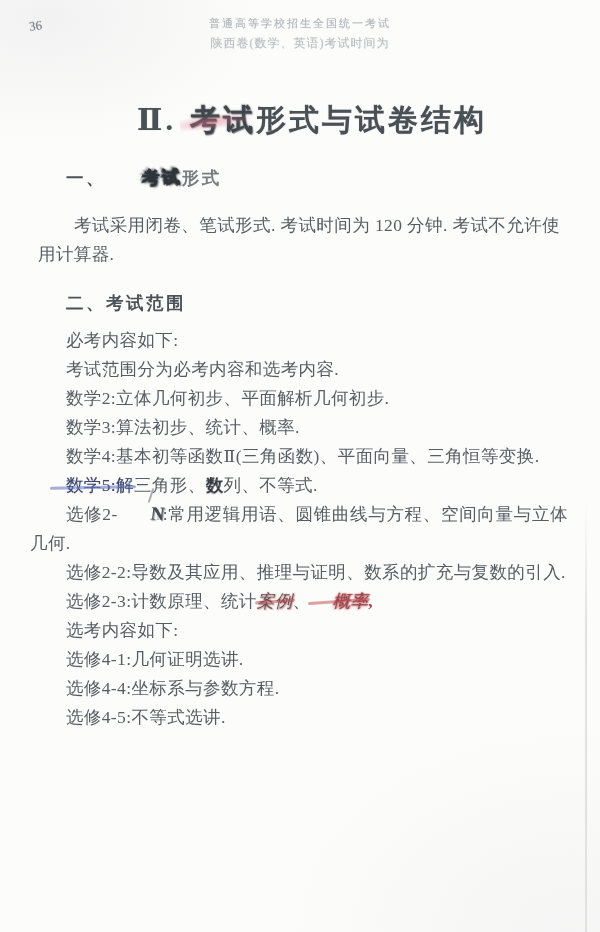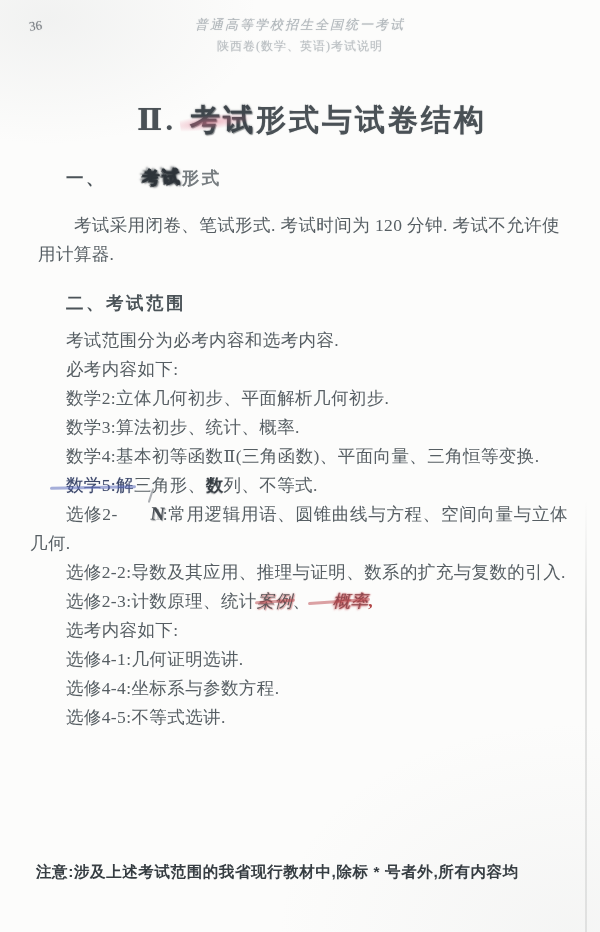--- a/index.html
+++ b/index.html
@@ -17,21 +17,21 @@
   .edge-line{
     position:absolute;right:13px;top:500px;bottom:0;width:2px;
     background:linear-gradient(to bottom, rgba(150,152,152,0), rgba(150,152,152,.28) 30%, rgba(150,152,152,.22));
   }
   .page-number{
     position:absolute;left:29px;top:18px;
     font-size:13px;color:#7d8287;transform:rotate(-6deg);
     text-shadow:0 0 1px rgba(125,130,135,.5);
   }
   .running-header{position:absolute;left:0;top:16px;width:100%;text-align:center;}
-  .rh1{font-size:13px;letter-spacing:2px;color:#b2b8bc;text-shadow:0 0 1px rgba(178,184,188,.6);font-style:italic;}
+  .rh1{font-size:11px;letter-spacing:2px;color:#b2b8bc;text-shadow:0 0 1px rgba(178,184,188,.6);}
   .rh2{font-size:12px;letter-spacing:1px;color:#bcc1c4;margin-top:4px;text-shadow:0 0 1px rgba(188,193,196,.6);}
   .title{
     position:absolute;left:0;top:88px;width:100%;margin:12px;text-align:center;
     font-size:30px;font-weight:700;letter-spacing:3px;color:#4a5156;
     text-shadow:0 0 1px rgba(74,81,86,.4);
   }
   .title .numeral{margin-right:14px;}
   .smudge-pink{position:relative;display:inline-block;color:#3f464c;
     text-shadow:0 0 2px rgba(70,75,80,.75), 1px 1px 1px rgba(60,65,70,.55);}
   .smudge-pink::before{
@@ -94,51 +94,50 @@
 </style>
 </head>
 <body>
 
 <div class="page">
 
   <span class="page-number">36</span>
 
   <div class="running-header">
     <div class="rh1">普通高等学校招生全国统一考试</div>
-    <div class="rh2">陕西卷(数学、英语)考试说明</div>
+    <div class="rh2">陕西卷(数学、英语)考试时间为</div>
   </div>
 
   <h1 class="title"><span class="numeral">Ⅱ.</span><span class="smudge-pink">考试</span><span>形式与试卷结构</span></h1>
 
   <div class="content">
 
     <h2 class="sec"><span>一、</span><span class="scribble">考试</span><span class="faded">形式</span></h2>
 
     <p class="para indent p1">考试采用闭卷、笔试形式. 考试时间为 120 分钟. 考试不允许使用计算器.</p>
 
     <h2 class="sec sec2">二、考试范围</h2>
 
     <div class="block">
+      <p class="para indent">必考内容如下:</p>
       <p class="para indent">考试范围分为必考内容和选考内容.</p>
-      <p class="para indent">必考内容如下:</p>
       <p class="para indent">数学2:立体几何初步、平面解析几何初步.</p>
       <p class="para indent">数学3:算法初步、统计、概率.</p>
       <p class="para indent">数学4:基本初等函数Ⅱ(三角函数)、平面向量、三角恒等变换.</p>
 
       <p class="para indent rel"><span class="strike-blue">数学5:解</span><span>三角形、</span><span class="mark-dark">数</span><span>列、不等式.</span><b class="pencil-tick"></b></p>
 
       <p class="para indent"><span>选修2-</span><span class="overwrite"><span class="printed">1</span><i class="hand-n">N</i></span><span>:常用逻辑用语、圆锥曲线与方程、空间向量与立体几何.</span></p>
 
       <p class="para indent">选修2-2:导数及其应用、推理与证明、数系的扩充与复数的引入.</p>
 
       <p class="para indent"><span>选修2-3:计数原理、统计</span><span class="red-mark">案例</span><span>、</span><span class="red-mark red-heavy">概率</span><span class="red-comma">,</span></p>
 
       <p class="para indent">选考内容如下:</p>
       <p class="para indent">选修4-1:几何证明选讲.</p>
       <p class="para indent">选修4-4:坐标系与参数方程.</p>
       <p class="para indent">选修4-5:不等式选讲.</p>
     </div>
   </div>
 
-  <p class="note">注意:涉及上述考试范围的我省现行教材中,除标 * 号者外,所有内容均</p>
 
   <div class="edge-line"></div>
 </div>
 
 </body></html>

